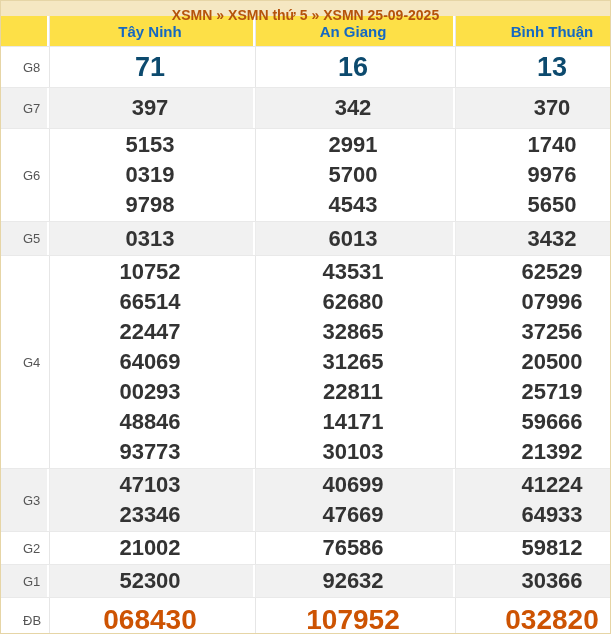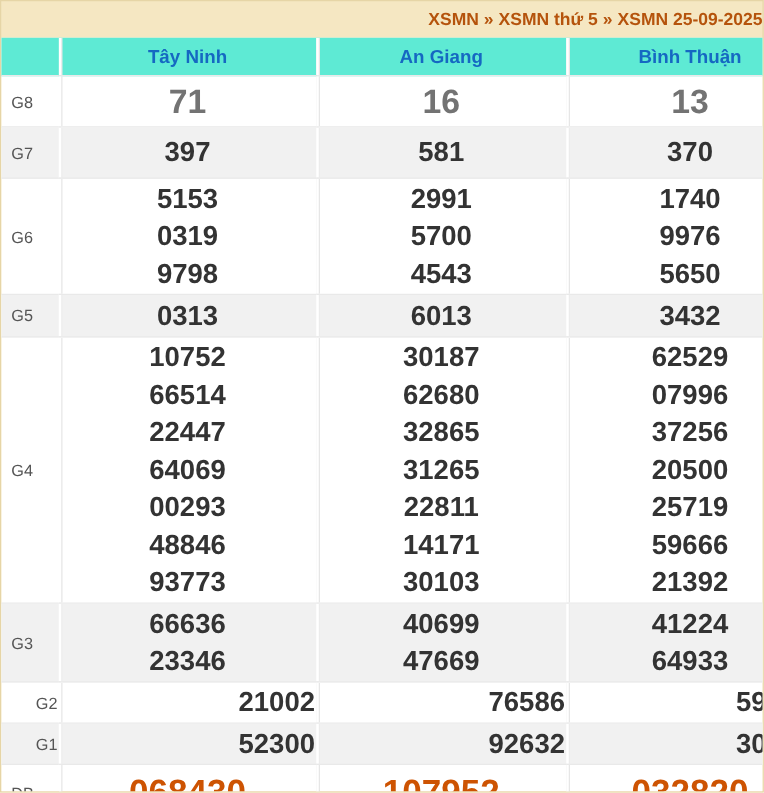--- a/index.html
+++ b/index.html
@@ -9,23 +9,23 @@
   body {
     width: 611px;
     height: 634px;
     overflow: hidden;
     background: #f5e7c2;
     font-family: "Liberation Sans", sans-serif;
     box-sizing: border-box;
     border: 1px solid #e6d5a6;
   }
   .title-bar {
-    height: 29px;
+    height: 15px;
     line-height: 29px;
-    text-align: right;
+    text-align: center;
     font-size: 14px;
     font-weight: bold;
     color: #b5530c;
     white-space: nowrap;
   }
   .title-bar .crumb {
     color: #b5530c;
     text-decoration: none;
     cursor: pointer;
   }
@@ -43,56 +43,56 @@
     table-layout: fixed;
     background: #ffffff;
     border-bottom: 1px solid #c9c9c9;
   }
   col.c-label { width: 46px; }
   col.c-p1 { width: 206px; }
   col.c-p2 { width: 200px; }
   col.c-p3 { width: 198px; }
   thead th {
     height: 28px;
-    background: #5eead4;
+    background: #fde047;
     color: #1568c2;
     font-size: 15px;
     font-weight: bold;
     text-align: center;
     box-shadow: inset 2px 0 0 #ffffff, inset 3px 0 0 #e6e6e6;
   }
   thead th.corner { box-shadow: none; }
   tbody tr { border-top: 1px solid #e9e9e9; }
   tbody tr:nth-child(even) td { background: #f1f1f1; }
   td.row-label {
     font-size: 13px;
     color: #555555;
-    padding-left: 8px;
+    padding-left: 22px;
     font-weight: normal;
     vertical-align: middle;
   }
   td.num-cell {
     text-align: center;
     vertical-align: middle;
     font-weight: bold;
     color: #333333;
     font-size: 22px;
     box-shadow: inset 2px 0 0 #ffffff, inset 3px 0 0 #e6e6e6;
   }
   tbody tr:nth-child(even) td.num-cell {
     box-shadow: inset 2px 0 0 #ffffff, inset 3px 0 0 #ececec;
   }
   .num-line { line-height: 30px; }
   .row-g8 td, .row-g7 td { height: 38px; }
   .row-g5 td { height: 31px; margin-top: 15px; }
-  .row-g2 td, .row-g1 td { height: 30px; text-align: right; }
+  .row-g2 td, .row-g1 td { height: 30px; }
   .row-g6 td { padding-top: 1px; padding-bottom: 1px; }
   .row-db td { height: 42px; }
   .row-g8 td.num-cell .num-line {
-    color: #737373;
+    color: #0c4a6e;
     font-size: 27px;
   }
   .row-db td.num-cell .num-line {
     color: #cd5302;
     font-size: 28px;
   }
 </style>
 </head>
 <body>
 
@@ -128,21 +128,21 @@
           <td class="num-cell">
             <div class="num-line">13</div>
           </td>
         </tr>
         <tr class="row-g7">
           <td class="row-label">G7</td>
           <td class="num-cell">
             <div class="num-line">397</div>
           </td>
           <td class="num-cell">
-            <div class="num-line">581</div>
+            <div class="num-line">342</div>
           </td>
           <td class="num-cell">
             <div class="num-line">370</div>
           </td>
         </tr>
         <tr class="row-g6">
           <td class="row-label">G6</td>
           <td class="num-cell">
             <div class="num-line">5153</div>
             <div class="num-line">0319</div>
@@ -176,42 +176,42 @@
           <td class="num-cell">
             <div class="num-line">10752</div>
             <div class="num-line">66514</div>
             <div class="num-line">22447</div>
             <div class="num-line">64069</div>
             <div class="num-line">00293</div>
             <div class="num-line">48846</div>
             <div class="num-line">93773</div>
           </td>
           <td class="num-cell">
-            <div class="num-line">30187</div>
+            <div class="num-line">43531</div>
             <div class="num-line">62680</div>
             <div class="num-line">32865</div>
             <div class="num-line">31265</div>
             <div class="num-line">22811</div>
             <div class="num-line">14171</div>
             <div class="num-line">30103</div>
           </td>
           <td class="num-cell">
             <div class="num-line">62529</div>
             <div class="num-line">07996</div>
             <div class="num-line">37256</div>
             <div class="num-line">20500</div>
             <div class="num-line">25719</div>
             <div class="num-line">59666</div>
             <div class="num-line">21392</div>
           </td>
         </tr>
         <tr class="row-g3">
           <td class="row-label">G3</td>
           <td class="num-cell">
-            <div class="num-line">66636</div>
+            <div class="num-line">47103</div>
             <div class="num-line">23346</div>
           </td>
           <td class="num-cell">
             <div class="num-line">40699</div>
             <div class="num-line">47669</div>
           </td>
           <td class="num-cell">
             <div class="num-line">41224</div>
             <div class="num-line">64933</div>
           </td>

